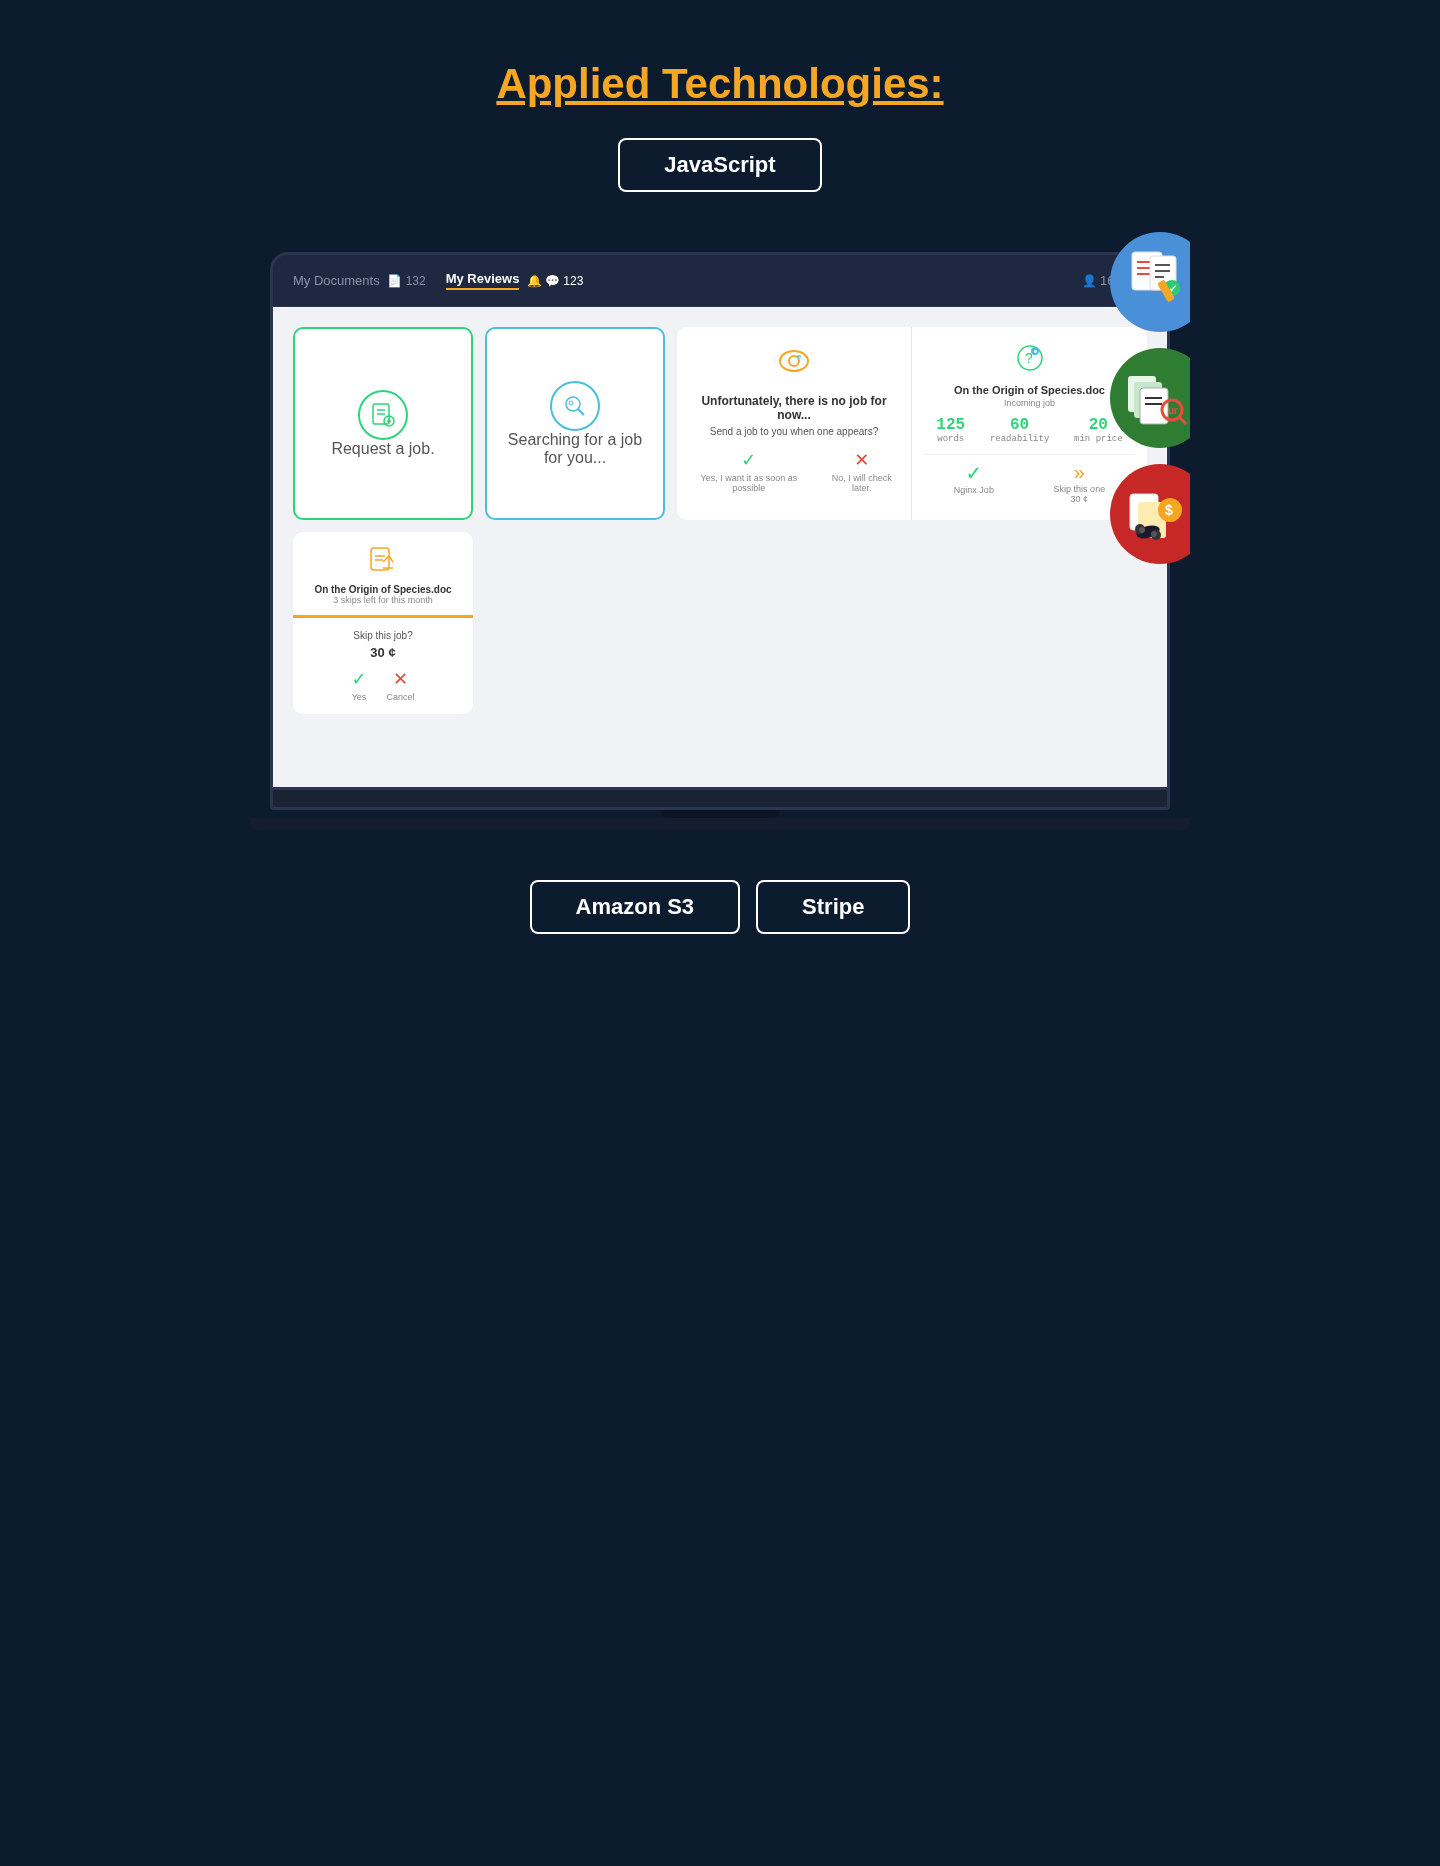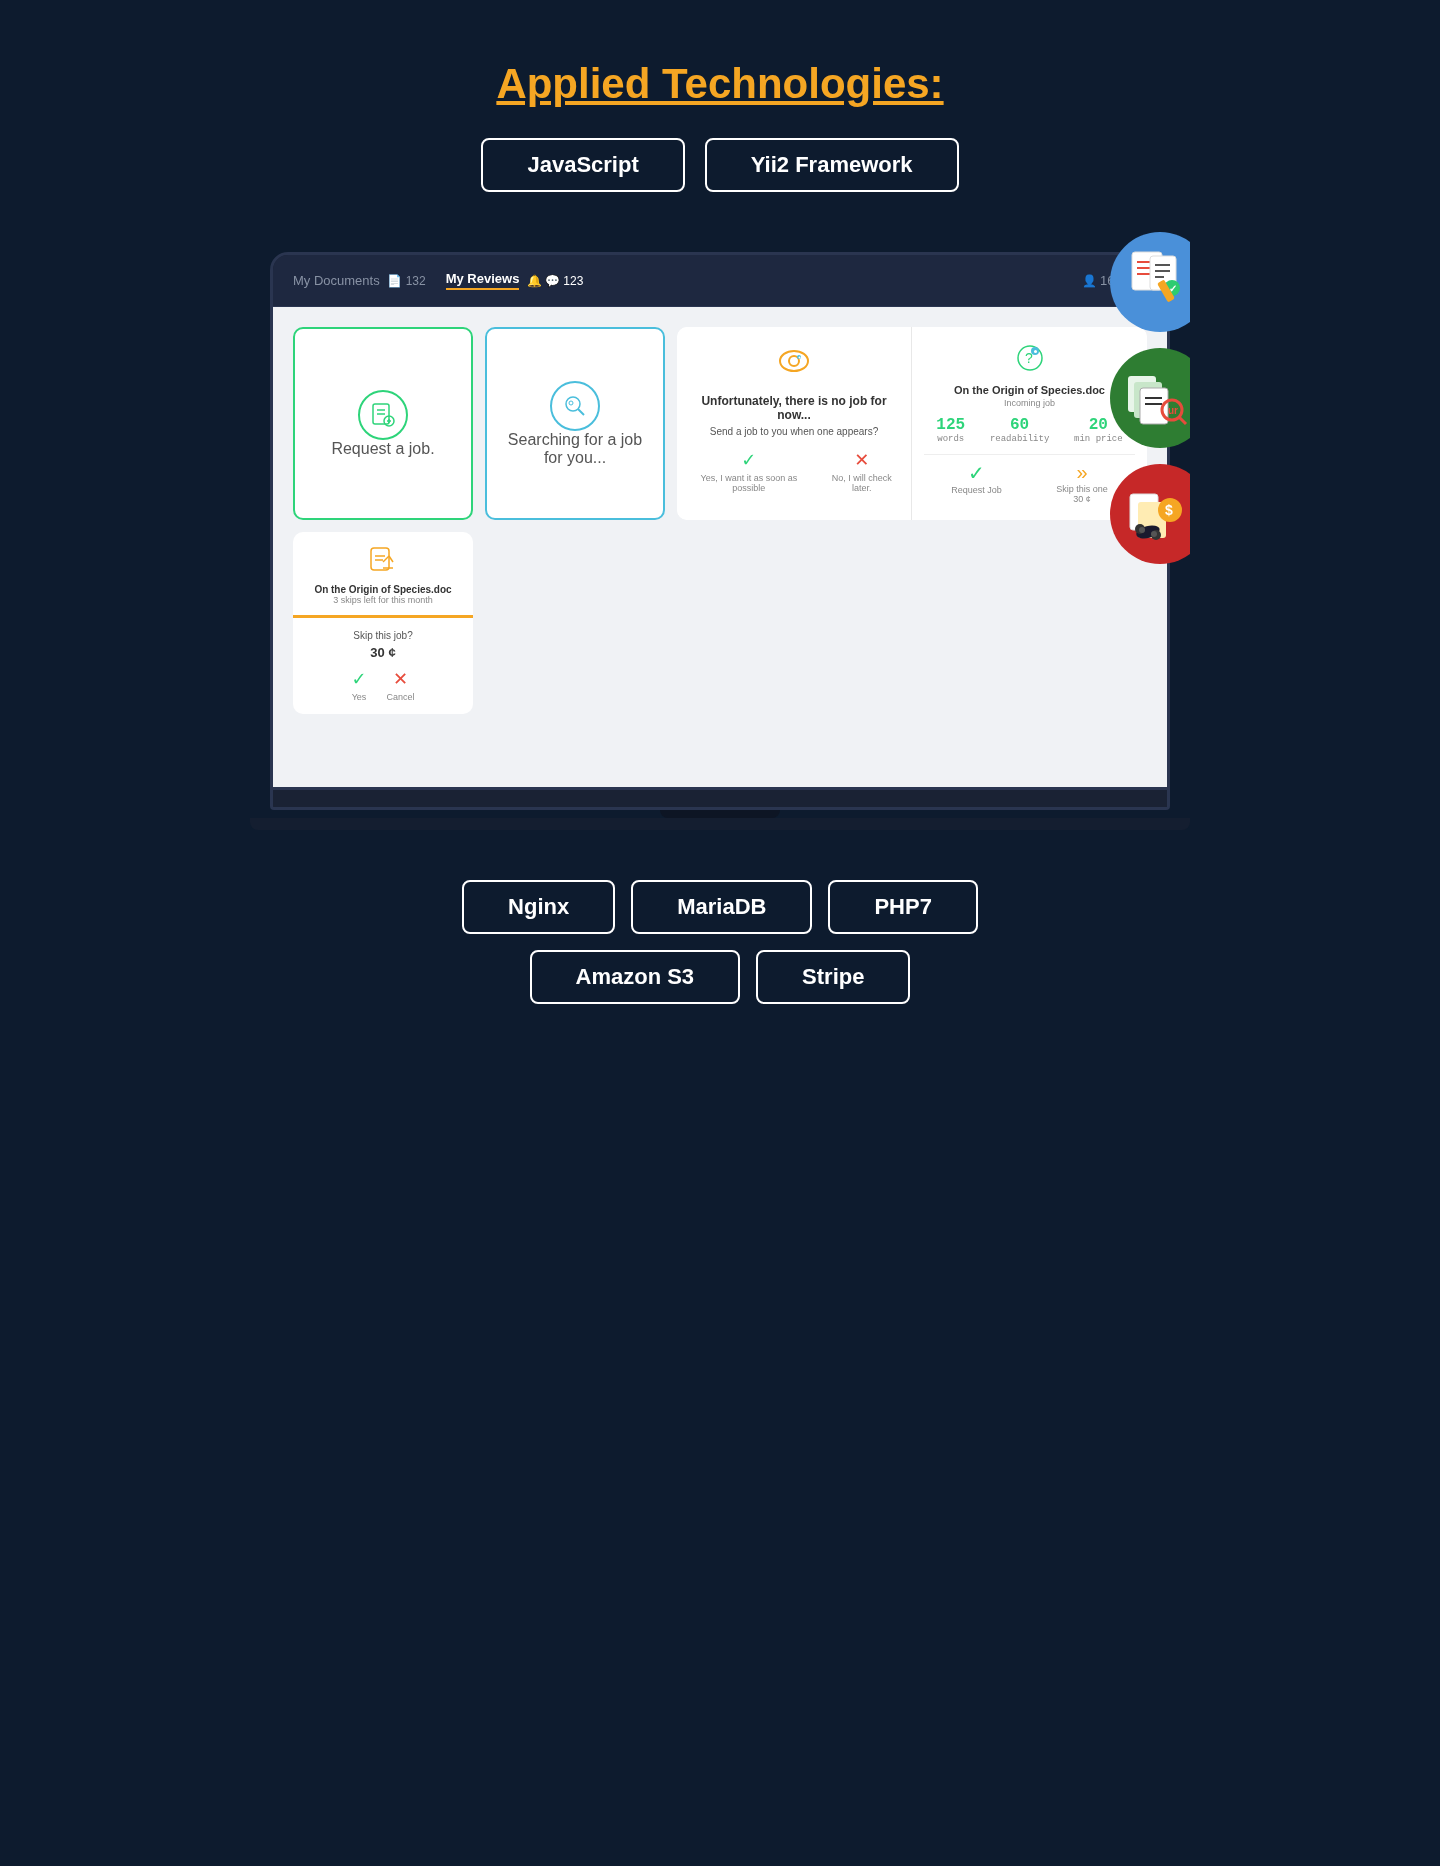--- a/index.html
+++ b/index.html
@@ -292,21 +292,20 @@
       border-right: 1px solid #e8e8e8;
     }
   </style>
 </head>
 <body>
 
 <div class="header-section">
   <h1 class="applied-title">Applied Technologies:</h1>
   <div class="tech-badges">
     <div class="tech-badge">JavaScript</div>
-    <div class="tech-badge">Yii2 Framework</div>
   </div>
 </div>
 
 <div class="laptop-section">
 
   <div class="floating-icons">
 
     <div class="float-icon float-blue">
       <svg viewBox="0 0 80 80" class="float-svg">
         <rect x="12" y="10" width="30" height="38" rx="3" fill="#fff" stroke="#ddd" stroke-width="1"></rect>
@@ -446,21 +445,21 @@
               </div>
               <div class="stat-item">
                 <div class="stat-val">20</div>
                 <div class="stat-lbl">min price</div>
               </div>
             </div>
             <hr class="incoming-divider">
             <div class="incoming-actions">
               <div class="accept-action">
                 <span class="big-check">✓</span>
-                <span class="action-small-label">Request Job</span>
+                <span class="action-small-label">Nginx Job</span>
               </div>
               <div class="skip-action">
                 <span class="big-skip">»</span>
                 <span class="action-small-label">Skip this one</span>
                 <span class="action-small-label">30 ¢</span>
               </div>
             </div>
           </div>
         </div>
       </div>
@@ -504,21 +503,16 @@
     </div>
   </div>
 
   <div class="laptop-base"></div>
   <div class="laptop-notch"></div>
   <div class="laptop-foot"></div>
 </div>
 
 <div class="bottom-section">
   <div class="bottom-badges-row">
-    <div class="tech-badge">Nginx</div>
-    <div class="tech-badge">MariaDB</div>
-    <div class="tech-badge">PHP7</div>
-  </div>
-  <div class="bottom-badges-row">
     <div class="tech-badge">Amazon S3</div>
     <div class="tech-badge">Stripe</div>
   </div>
 </div>
 
 </body></html>

